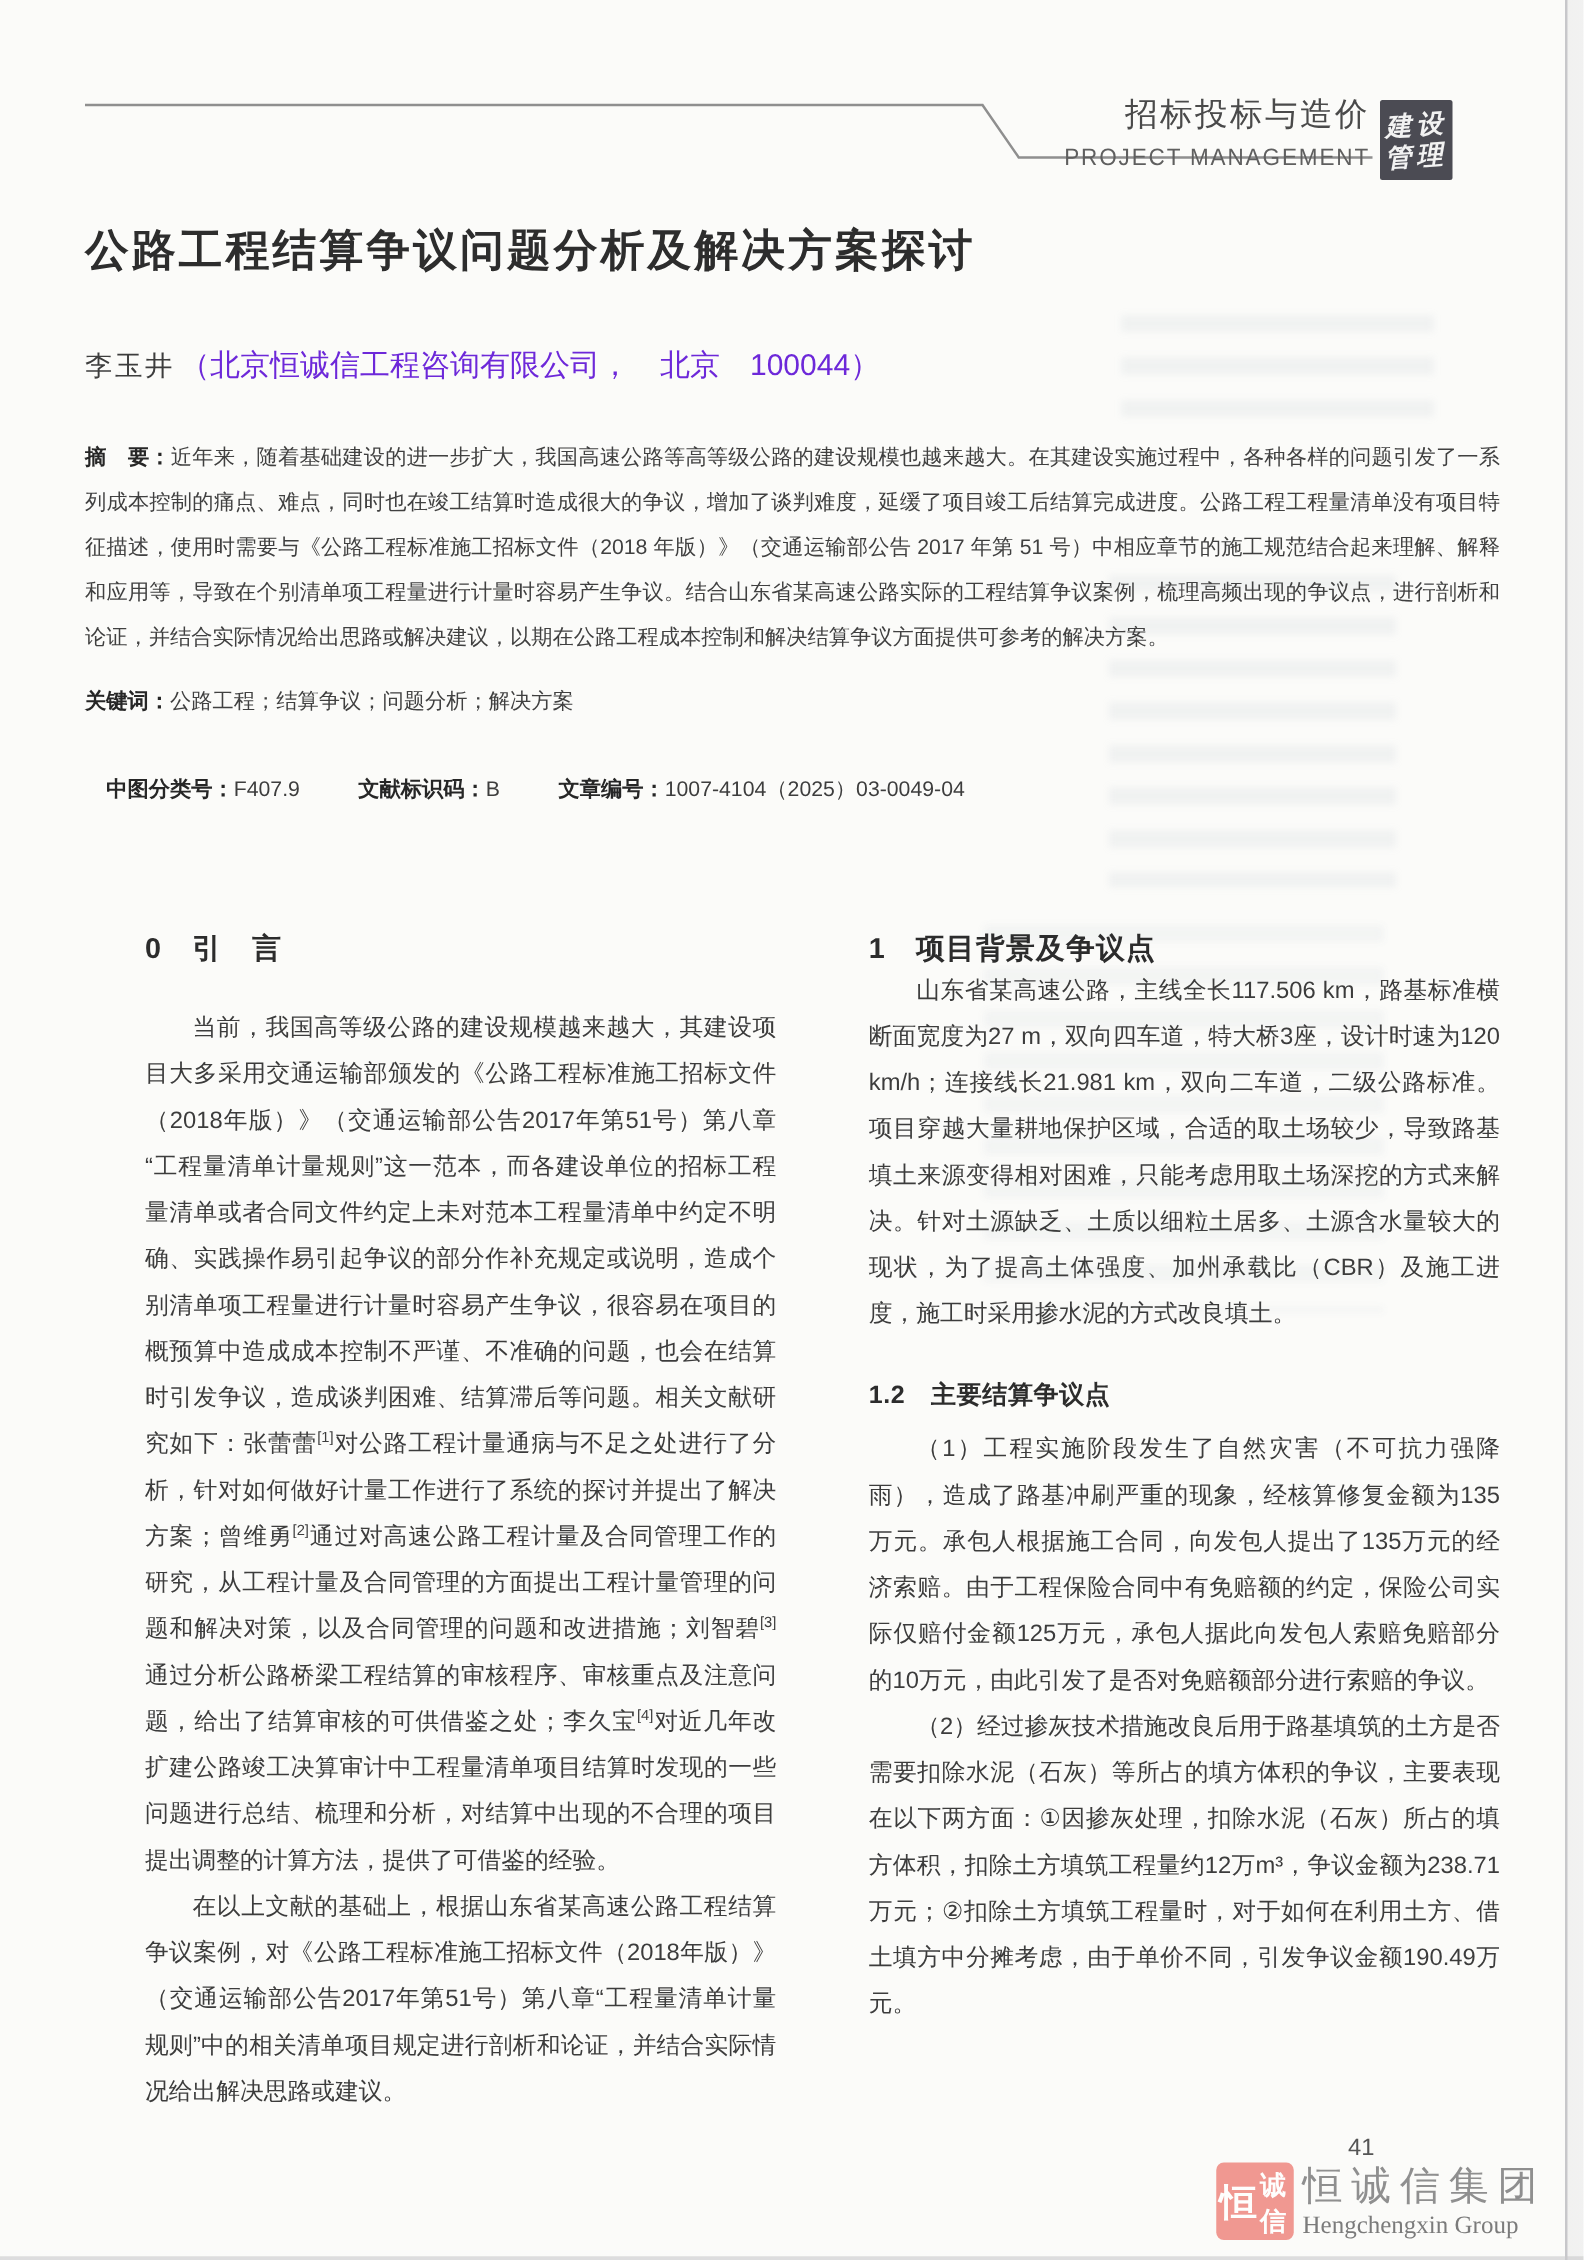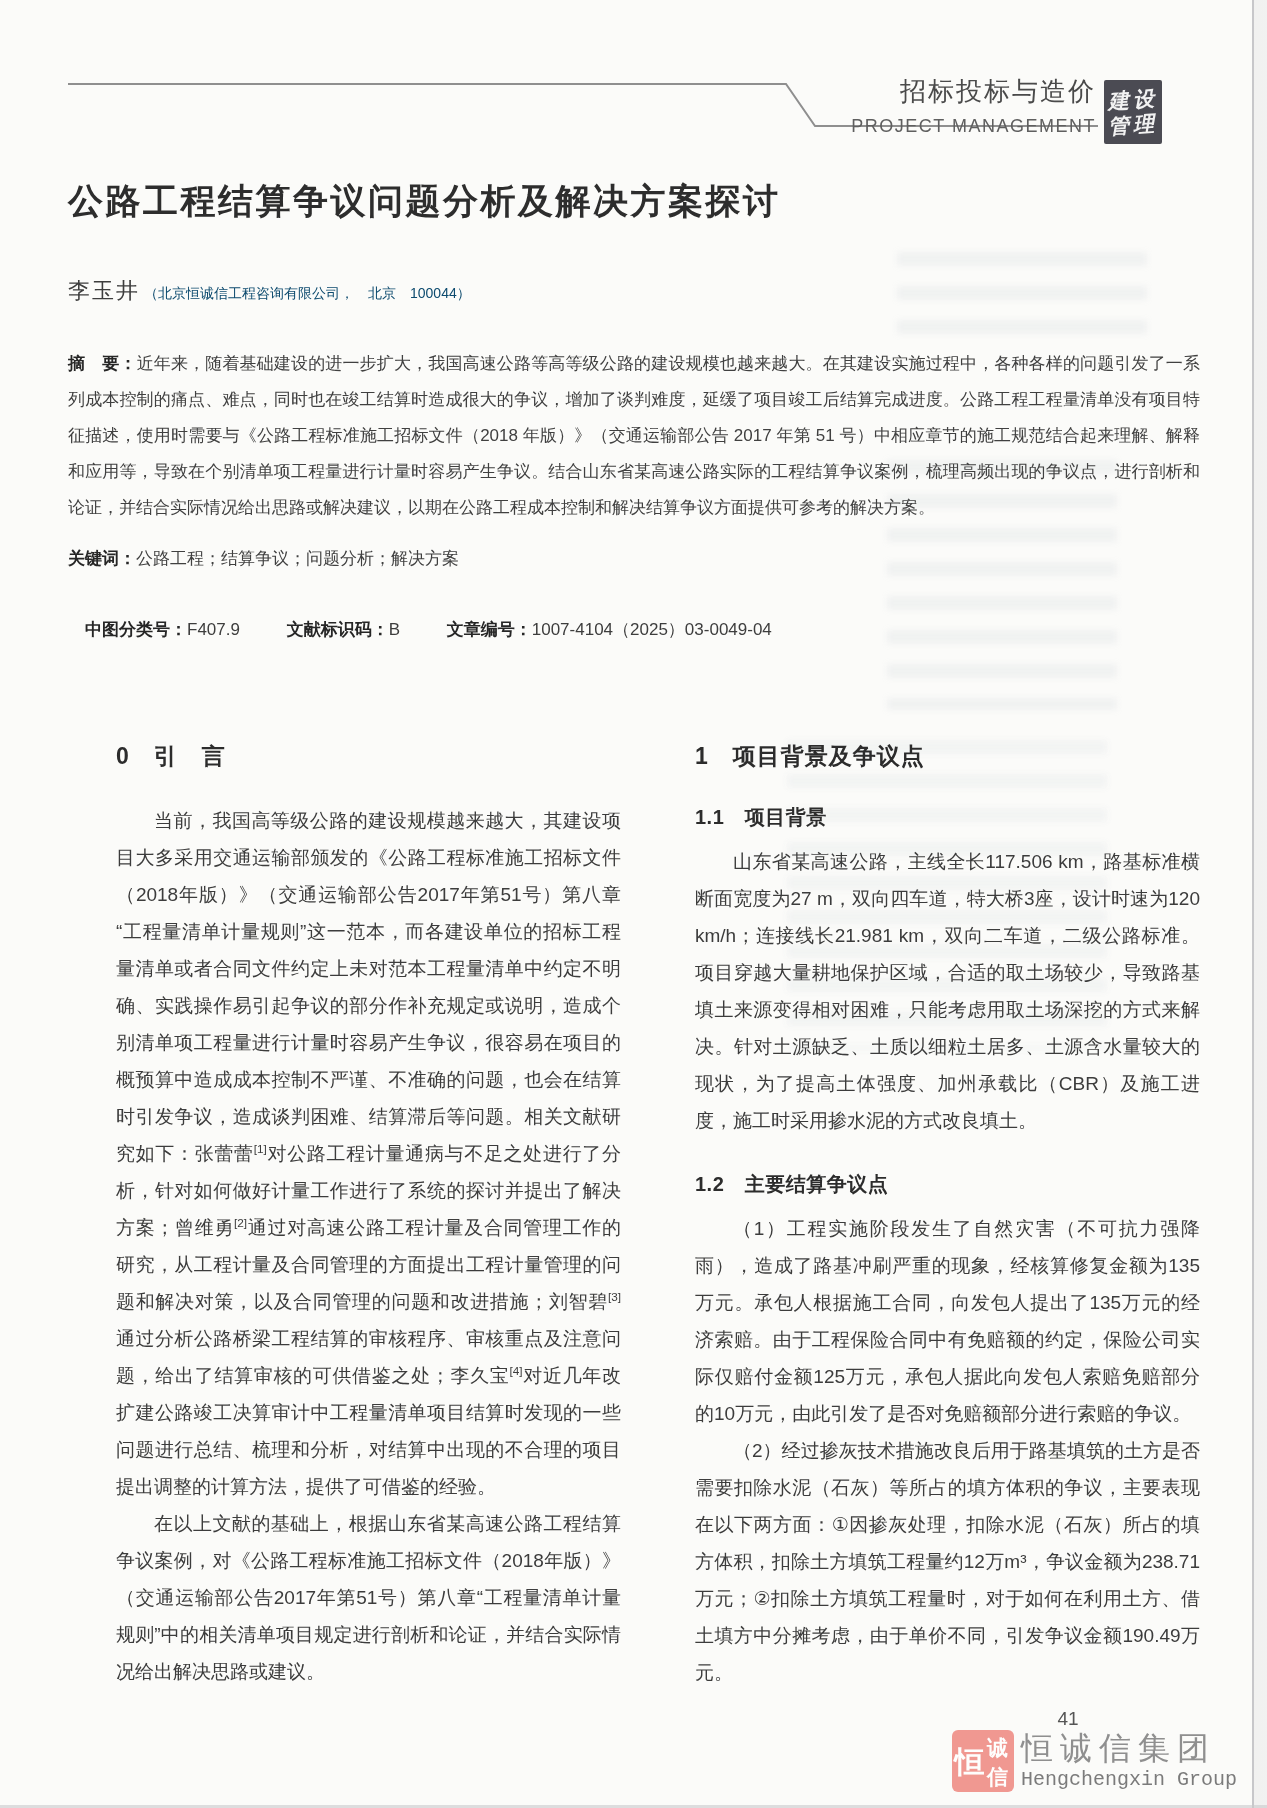--- a/index.html
+++ b/index.html
@@ -32,21 +32,21 @@
     transform:rotate(-4deg);
   }
 
   
   .title{
     margin-top:22px;font-size:35px;line-height:58px;font-weight:700;
     color:#2d2d2d;letter-spacing:2.5px;
   }
   .author-line{margin-top:46px;font-size:21px;color:#3d3d3d;}
   .author-name{font-size:22px;letter-spacing:2px;margin-right:4px;}
-  .affiliation{font-size:14px;color:#0c4a6e;}
+  .affiliation{font-size:24px;color:#6d28d9;}
 
   
   .abstract{
     margin-top:40px;font-size:17px;line-height:36px;text-align:justify;color:#404040;
   }
   .blk-label{font-weight:700;color:#262626;}
   .keywords{margin-top:16px;font-size:17px;line-height:34px;color:#404040;}
   .meta{margin-top:42px;font-size:17px;color:#333;margin-left:17px;}
   .meta .blk-label{margin-left:42px;}
   .meta .blk-label:first-child{margin-left:0;}
@@ -85,21 +85,21 @@
   }
   .seal .big{grid-row:1 / span 2;font-size:30px;}
   .seal .small{font-size:21px;}
   .company{display:flex;flex-direction:column;line-height:1.1;}
   .company-cn{
     font-size:32px;color:#8f8f8f;letter-spacing:7px;
     font-family:"DejaVu Serif","Liberation Serif",serif;
   }
   .company-en{
     font-size:20px;color:#7b7b7b;margin-top:2px;
-    font-family:Liberation Mono, monospace;
+    font-family:Liberation Serif, serif;
   }
 
   
   .edge-right{
     position:absolute;top:0;right:13px;width:2px;height:100%;
     background:#b6b6ba;opacity:.75;
   }
   .edge-right-soft{
     position:absolute;top:0;right:0;width:13px;height:100%;
     background:linear-gradient(to right,rgba(210,210,212,.25),rgba(235,235,236,.6));
@@ -159,21 +159,20 @@
     </div>
 
     <div class="cols">
       <div class="col">
         <h2 class="sec">0　引　言</h2>
         <p class="first">当前，我国高等级公路的建设规模越来越大，其建设项目大多采用交通运输部颁发的《公路工程标准施工招标文件（2018年版）》（交通运输部公告2017年第51号）第八章“工程量清单计量规则”这一范本，而各建设单位的招标工程量清单或者合同文件约定上未对范本工程量清单中约定不明确、实践操作易引起争议的部分作补充规定或说明，造成个别清单项工程量进行计量时容易产生争议，很容易在项目的概预算中造成成本控制不严谨、不准确的问题，也会在结算时引发争议，造成谈判困难、结算滞后等问题。相关文献研究如下：张蕾蕾<sup>[1]</sup>对公路工程计量通病与不足之处进行了分析，针对如何做好计量工作进行了系统的探讨并提出了解决方案；曾维勇<sup>[2]</sup>通过对高速公路工程计量及合同管理工作的研究，从工程计量及合同管理的方面提出工程计量管理的问题和解决对策，以及合同管理的问题和改进措施；刘智碧<sup>[3]</sup>通过分析公路桥梁工程结算的审核程序、审核重点及注意问题，给出了结算审核的可供借鉴之处；李久宝<sup>[4]</sup>对近几年改扩建公路竣工决算审计中工程量清单项目结算时发现的一些问题进行总结、梳理和分析，对结算中出现的不合理的项目提出调整的计算方法，提供了可借鉴的经验。</p>
         <p>在以上文献的基础上，根据山东省某高速公路工程结算争议案例，对《公路工程标准施工招标文件（2018年版）》（交通运输部公告2017年第51号）第八章“工程量清单计量规则”中的相关清单项目规定进行剖析和论证，并结合实际情况给出解决思路或建议。</p>
       </div>
       <div class="col">
         <h2 class="sec">1　项目背景及争议点</h2>
-        <h3 class="sub">1.1　项目背景</h3>
         <p>山东省某高速公路，主线全长117.506 km，路基标准横断面宽度为27 m，双向四车道，特大桥3座，设计时速为120 km/h；连接线长21.981 km，双向二车道，二级公路标准。项目穿越大量耕地保护区域，合适的取土场较少，导致路基填土来源变得相对困难，只能考虑用取土场深挖的方式来解决。针对土源缺乏、土质以细粒土居多、土源含水量较大的现状，为了提高土体强度、加州承载比（CBR）及施工进度，施工时采用掺水泥的方式改良填土。</p>
         <h3 class="sub">1.2　主要结算争议点</h3>
         <p>（1）工程实施阶段发生了自然灾害（不可抗力强降雨），造成了路基冲刷严重的现象，经核算修复金额为135万元。承包人根据施工合同，向发包人提出了135万元的经济索赔。由于工程保险合同中有免赔额的约定，保险公司实际仅赔付金额125万元，承包人据此向发包人索赔免赔部分的10万元，由此引发了是否对免赔额部分进行索赔的争议。</p>
         <p>（2）经过掺灰技术措施改良后用于路基填筑的土方是否需要扣除水泥（石灰）等所占的填方体积的争议，主要表现在以下两方面：①因掺灰处理，扣除水泥（石灰）所占的填方体积，扣除土方填筑工程量约12万m³，争议金额为238.71万元；②扣除土方填筑工程量时，对于如何在利用土方、借土填方中分摊考虑，由于单价不同，引发争议金额190.49万元。</p>
       </div>
     </div>
   </div>
 
   <div class="footer">
     <div class="page-num">41</div>

